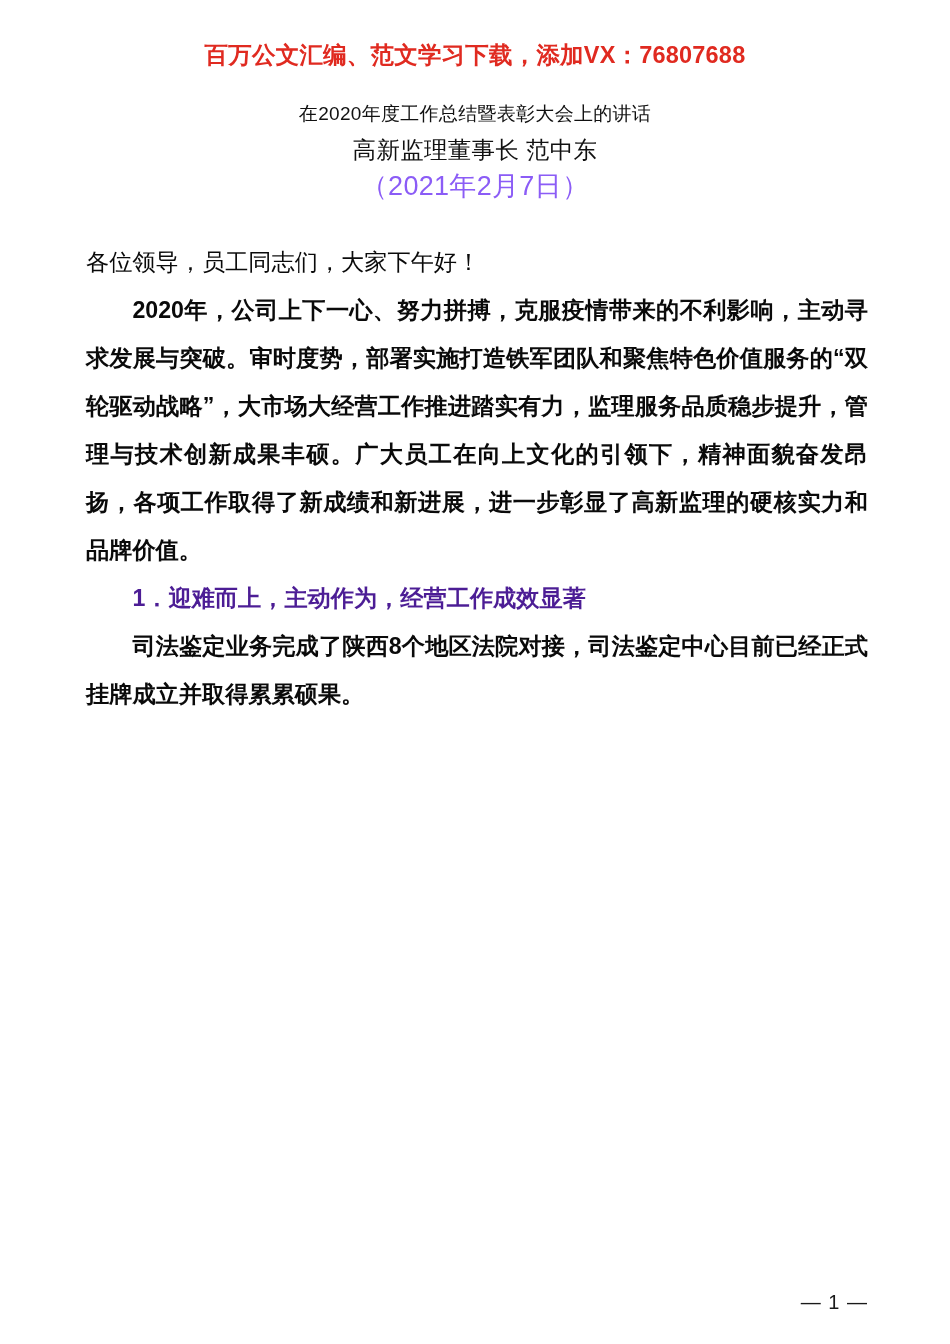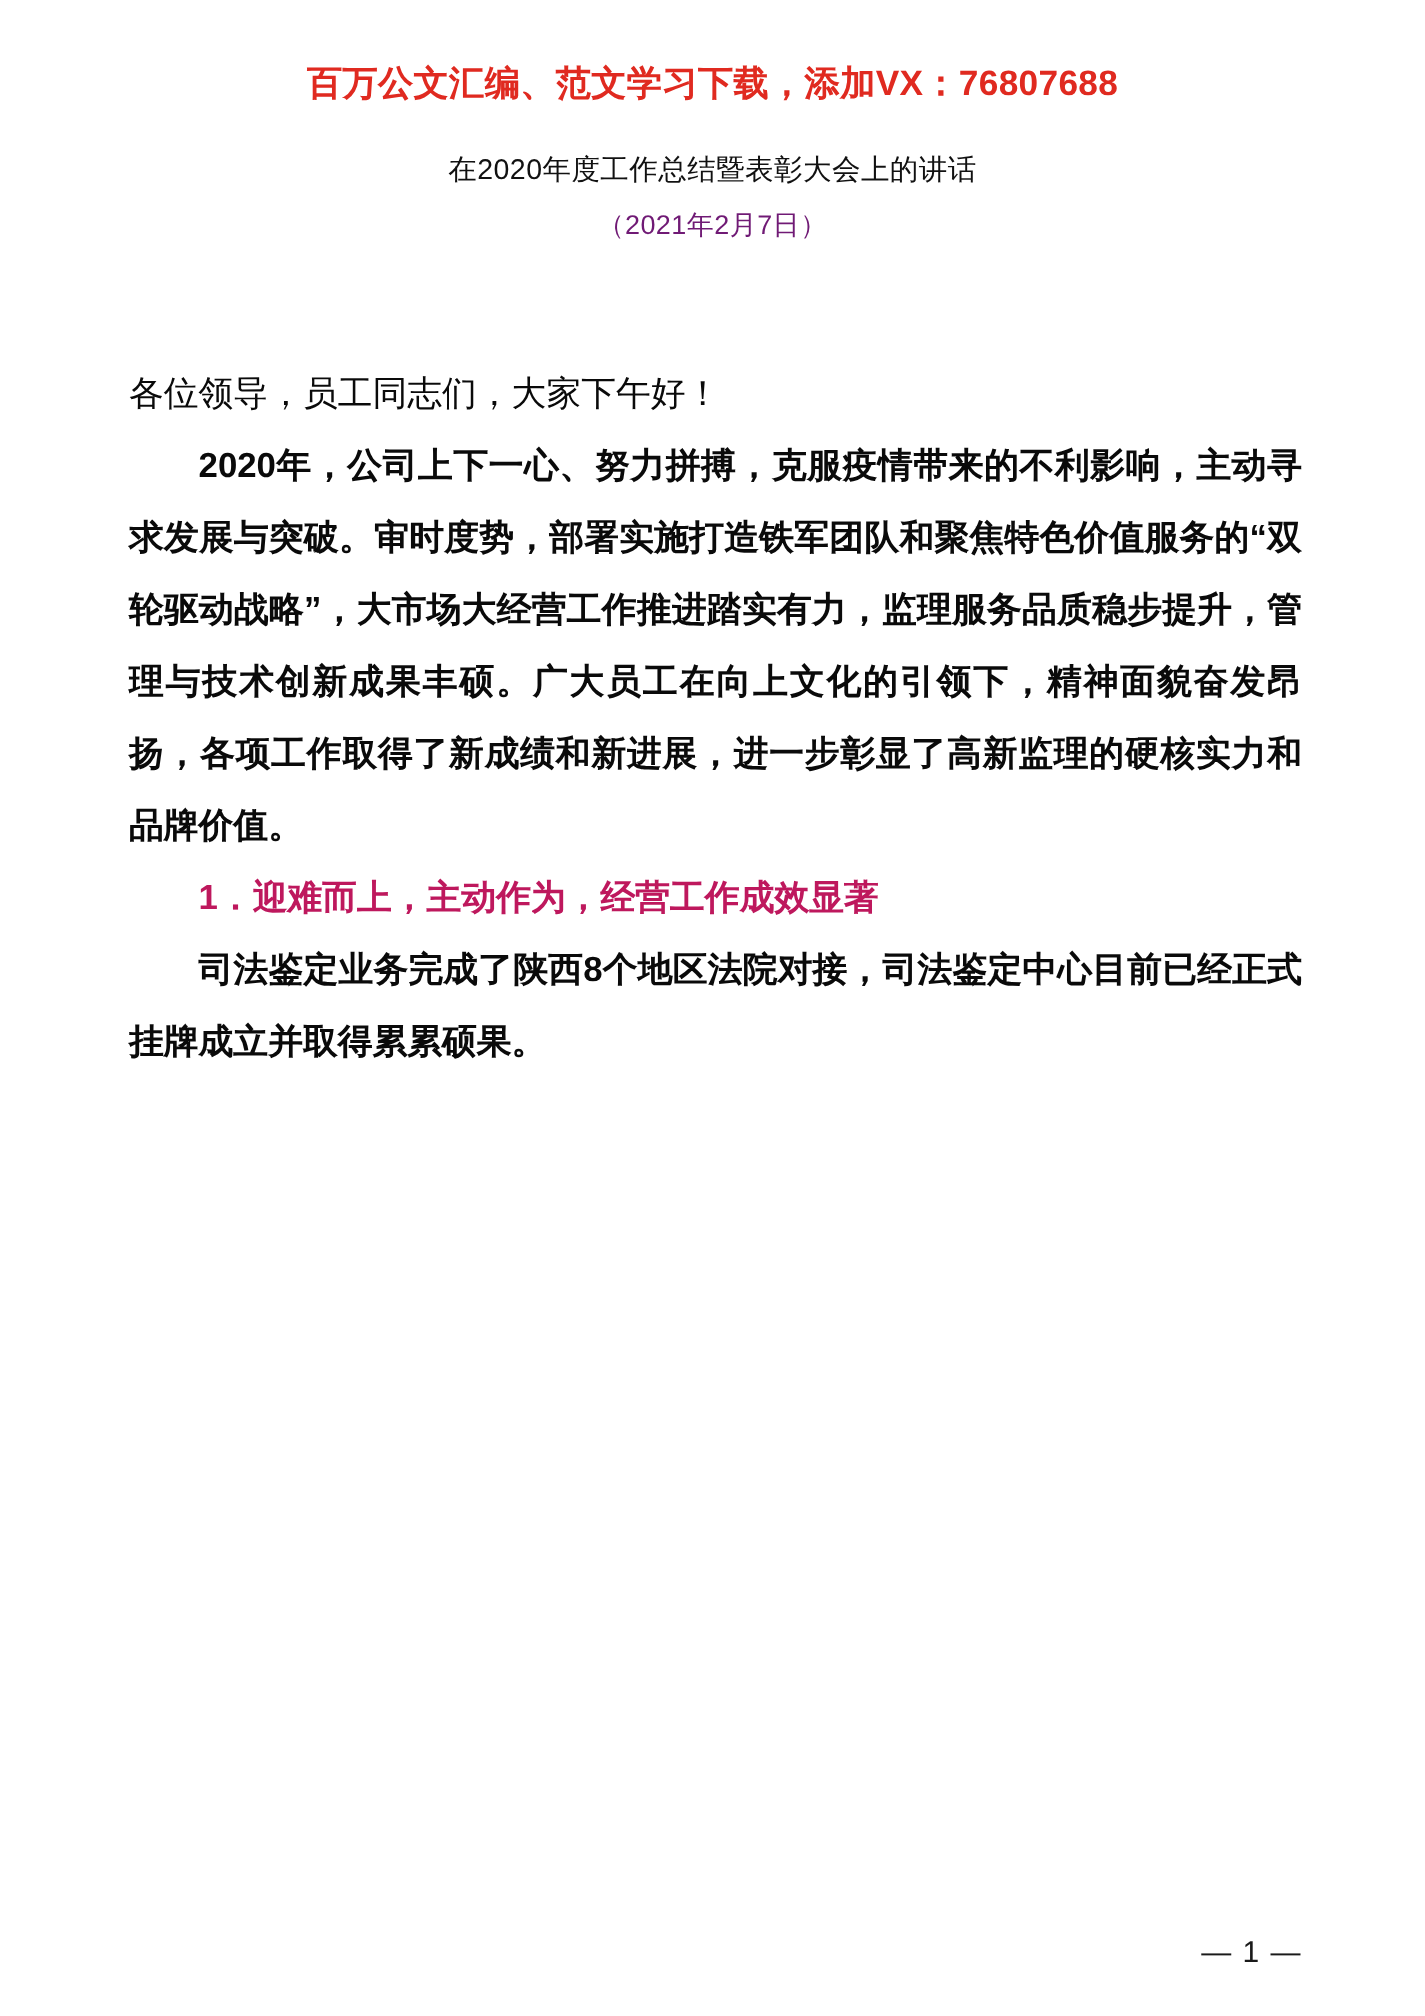--- a/index.html
+++ b/index.html
@@ -52,23 +52,23 @@
     white-space: nowrap;
   }
   .doc-subtitle {
     font-size: 23.5px;
     line-height: 36px;
     color: #111111;
     letter-spacing: 0.3px;
     white-space: nowrap;
   }
   .doc-date {
-    font-size: 18px;
+    font-size: 27px;
     line-height: 36px;
-    color: #701a75;
+    color: #8b5cf6;
     letter-spacing: 0.3px;
     white-space: nowrap;
   }
 
   
   .doc-body {
     position: absolute;
     top: 238px;
     left: 86px;
     width: 782px;
@@ -86,21 +86,21 @@
   .para.indent {
     text-indent: 2em;
     font-weight: bold;
   }
   .heading {
     font-size: 23.2px;
     line-height: 48px;
     font-weight: 700;
     text-indent: 2em;
     margin: 0;
-    color: #be185d;
+    color: #4c1d95;
     text-align: left;
   }
 
   
   .footer {
     position: absolute;
     left: 86px;
     width: 782px;
     top: 1288px;
     text-align: right;
@@ -112,20 +112,21 @@
 </style>
 </head>
 <body>
 
 <div id="page">
 
   <div class="promo-banner" style="color: rgb(224, 42, 32);">百万公文汇编、范文学习下载，添加VX：76807688</div>
 
   <div class="title-block">
     <div class="doc-title">在2020年度工作总结暨表彰大会上的讲话</div>
+    <div class="doc-subtitle">高新监理董事长  范中东</div>
     <div class="doc-date">（2021年2月7日）</div>
   </div>
 
   <div class="doc-body" id="doc-body">
       <p class="para">各位领导，员工同志们，大家下午好！</p>
       <p class="para indent">2020年，公司上下一心、努力拼搏，克服疫情带来的不利影响，主动寻求发展与突破。审时度势，部署实施打造铁军团队和聚焦特色价值服务的“双轮驱动战略”，大市场大经营工作推进踏实有力，监理服务品质稳步提升，管理与技术创新成果丰硕。广大员工在向上文化的引领下，精神面貌奋发昂扬，各项工作取得了新成绩和新进展，进一步彰显了高新监理的硬核实力和品牌价值。</p>
       <p class="heading">1．迎难而上，主动作为，经营工作成效显著</p>
       <p class="para indent">司法鉴定业务完成了陕西8个地区法院对接，司法鉴定中心目前已经正式挂牌成立并取得累累硕果。</p>
     </div>
 

